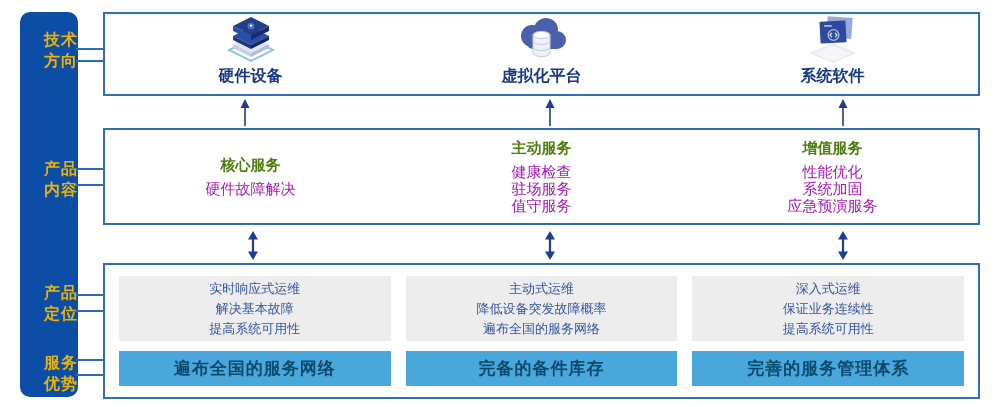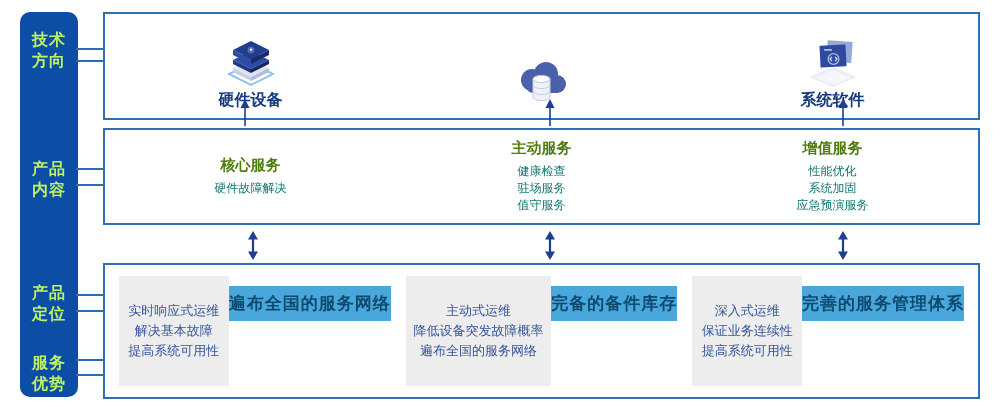--- a/index.html
+++ b/index.html
@@ -7,55 +7,55 @@
     position:relative; width:1000px; height:407px; background:#ffffff;
     font-family:"Liberation Sans","DejaVu Sans",sans-serif; overflow:hidden;
   }
 
   
   .sidebar {
     position:absolute; left:20px; top:12px; width:58px; height:385px;
     background:#0c4da6; border-radius:10px;
   }
   .sidebar-label {
-    position:absolute; width:100%; text-align:center; color:#bef264;
+    position:absolute; width:100%; text-align:right; color:#eab308;
     font-weight:bold; font-size:16px; line-height:21px;
     white-space:pre-line; letter-spacing:1px;
   }
   .sl-1 { top:17px; } .sl-2 { top:146px; } .sl-3 { top:270px; } .sl-4 { top:340px; }
 
   
   .conn { position:absolute; left:76px; width:28px; height:2px; background:#2b6cb8; }
 
   
   .box {
     position:absolute; left:103px; width:877px; box-sizing:border-box;
     border:2px solid #2e6fb7; background:#ffffff;
   }
-  #top-box    { top:12px;  height:108px;  display:flex; }
+  #top-box    { top:12px;  height:84px;  display:flex; }
   #mid-box    { top:128px; height:97px;  display:flex; }
   #bottom-box { top:263px; height:136px; display:flex; gap:15px; padding:11px 14px; }
 
   
   .tech-col {
     flex:1; display:flex; flex-direction:column; align-items:center;
     justify-content:flex-end; padding-bottom:7px;
   }
   .tech-icon { height:50px; display:flex; align-items:center; justify-content:center; margin-bottom:3px; }
   .tech-label { font-size:16px; font-weight:bold; color:#16397f; }
 
   
   .svc-col {
     flex:1; display:flex; flex-direction:column; align-items:center; justify-content:center;
   }
   .svc-header { font-size:15px; font-weight:bold; color:#4d7c0f; margin-bottom:5px; }
-  .svc-item   { font-size:12px; color:#0f766e; line-height:17px; }
-
-  
-  .pos-col { flex:1; display:flex; flex-direction:row; }
+  .svc-item   { font-size:15px; color:#a21caf; line-height:17px; }
+
+  
+  .pos-col { flex:1; display:flex; flex-direction:column; }
   .gray-panel {
     flex:1; background:#ededed; display:flex; flex-direction:column;
     align-items:center; justify-content:center;
     font-size:13px; color:#35549e; line-height:20px;
   }
   .adv-bar {
     height:35px; margin-top:10px; background:#49a7db; color:#0c4a6e;
     font-weight:bold; font-size:17px; display:flex; align-items:center; justify-content:center;
     letter-spacing:1px;
   }
@@ -116,20 +116,21 @@
           <circle cx="18" cy="21" r="11" fill="#4a60aa"></circle>
           <circle cx="32" cy="15" r="12" fill="#4a60aa"></circle>
           <circle cx="43" cy="25" r="9" fill="#4a60aa"></circle>
           <rect x="13" y="20" width="34" height="14" rx="6" fill="#4a60aa"></rect>
           <path d="M19 20 v18 a8.5 3.6 0 0 0 17 0 v-18 Z" fill="#eef1f8" stroke="#c3cbdd" stroke-width="1"></path>
           <ellipse cx="27.5" cy="20" rx="8.5" ry="3.6" fill="#fafbfd" stroke="#c3cbdd" stroke-width="1"></ellipse>
           <path d="M19 26 a8.5 3.6 0 0 0 17 0" fill="none" stroke="#c3cbdd" stroke-width="1"></path>
           <path d="M19 32 a8.5 3.6 0 0 0 17 0" fill="none" stroke="#c3cbdd" stroke-width="1"></path>
         </svg>
       </span>
+      <span class="tech-label">虚拟化平台</span>
     </div>
 
     <div class="tech-col">
       <span class="tech-icon">
         <svg width="56" height="50" viewBox="0 0 56 50">
           <polygon points="28,30 52,40 28,50 4,40" fill="#e9edf5"></polygon>
           <polygon points="28,33 46,40.5 28,48 10,40.5" fill="#f4f6fa"></polygon>
           <rect x="22" y="4" width="25" height="21" fill="#97a9d9" transform="rotate(4 34 14)"></rect>
           <rect x="15" y="8" width="26" height="22" rx="1" fill="#2e4a9e" transform="rotate(-3 28 19)"></rect>
           <rect x="19" y="12" width="8" height="1.8" rx="0.9" fill="#aebbe3"></rect>

